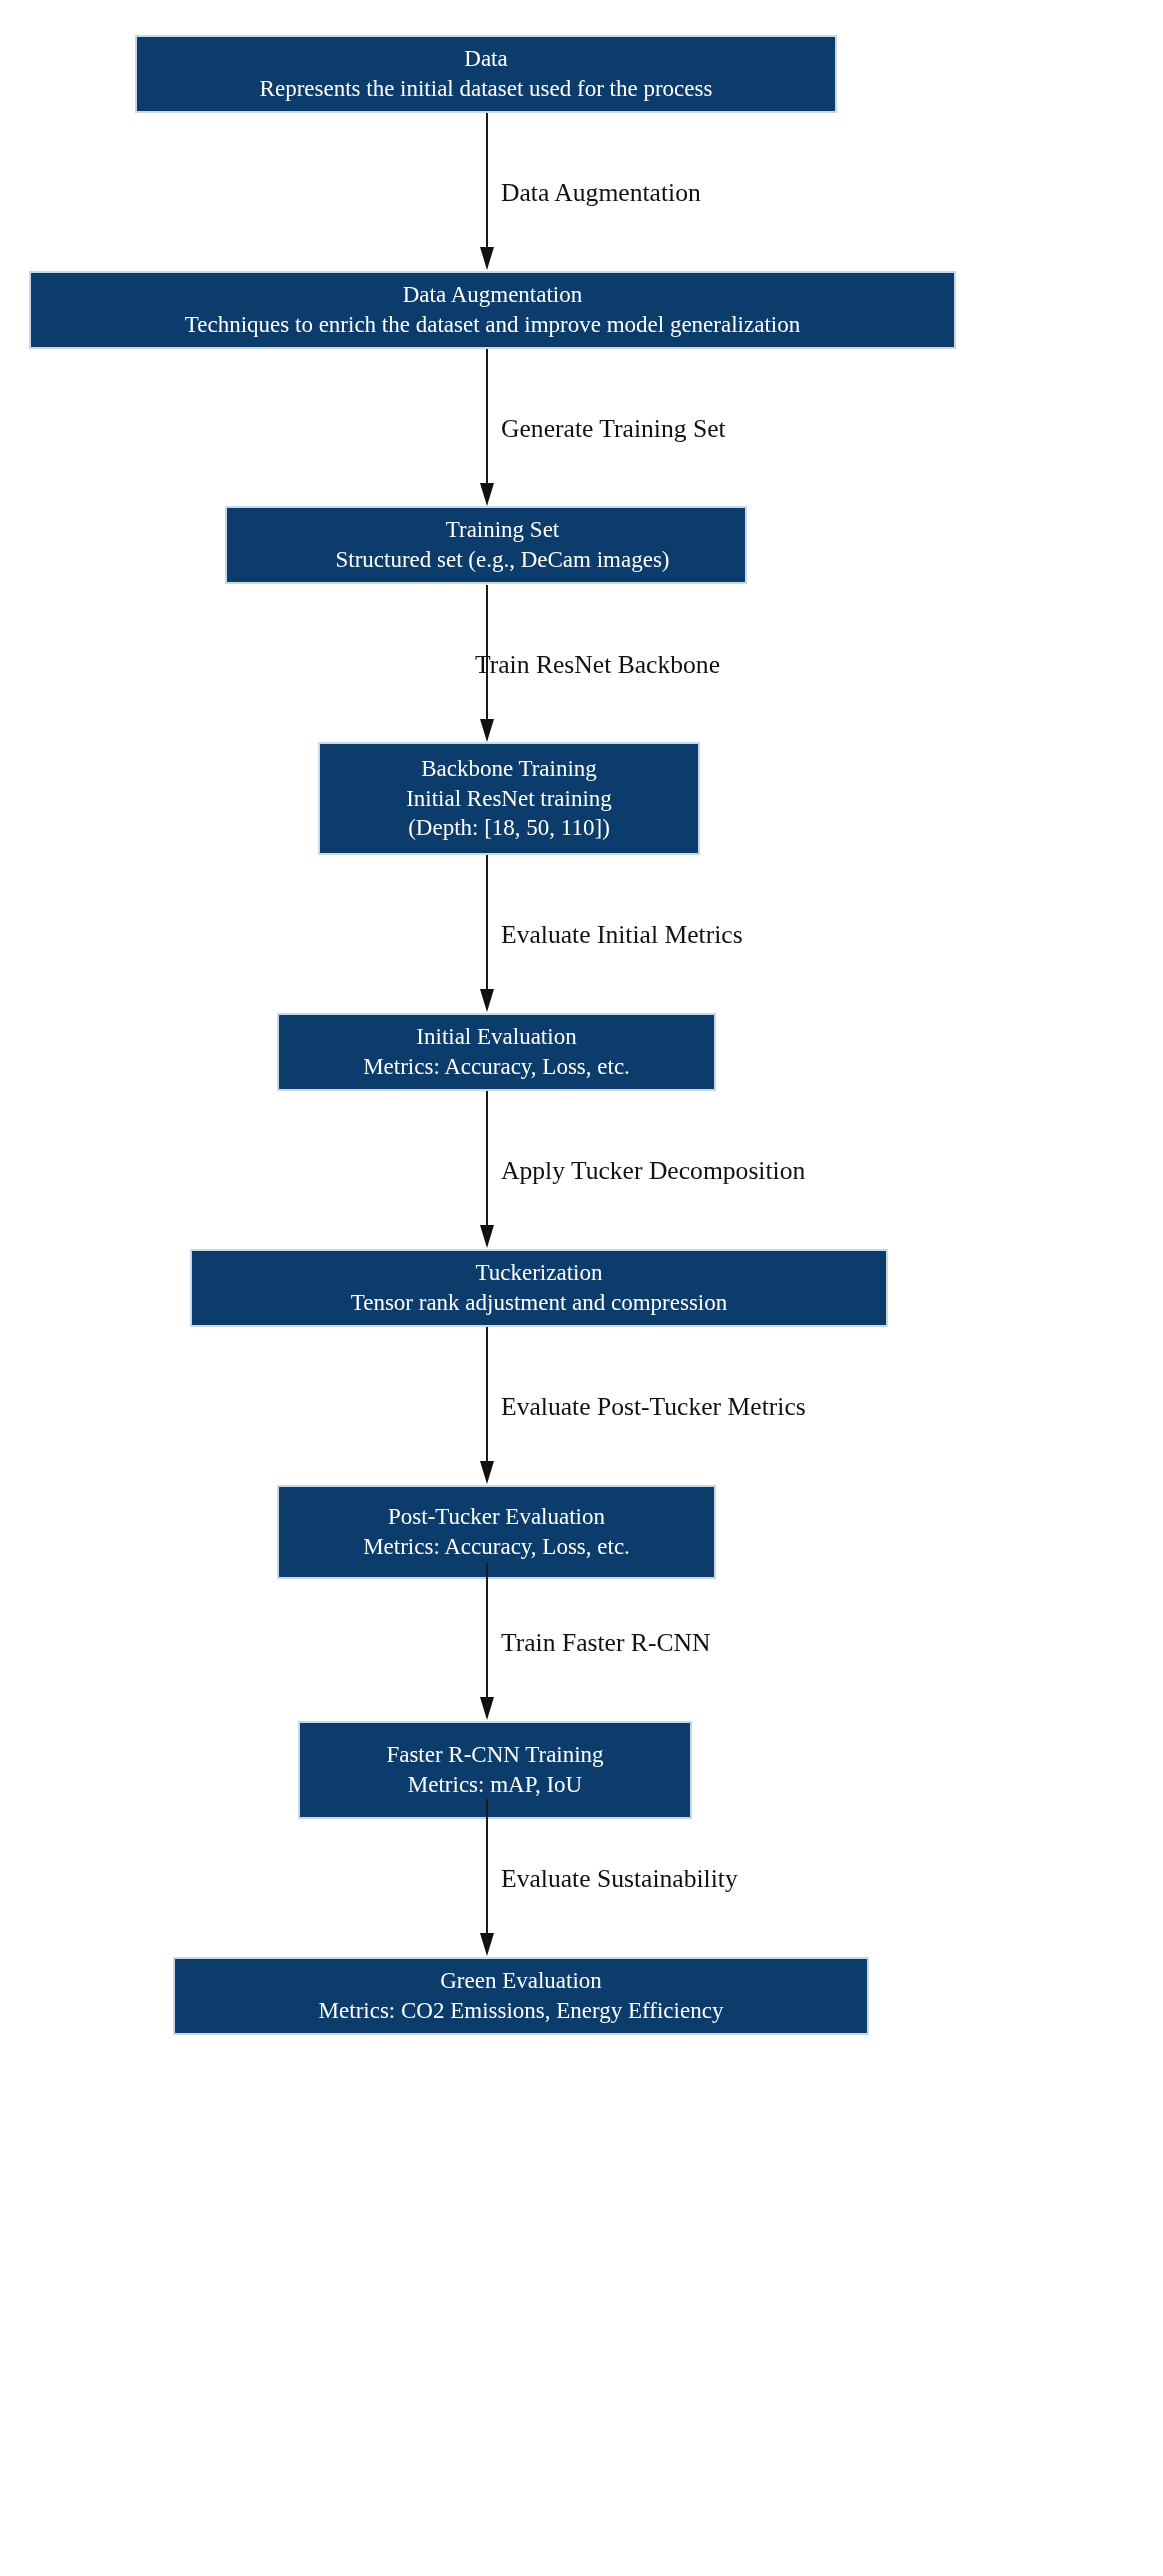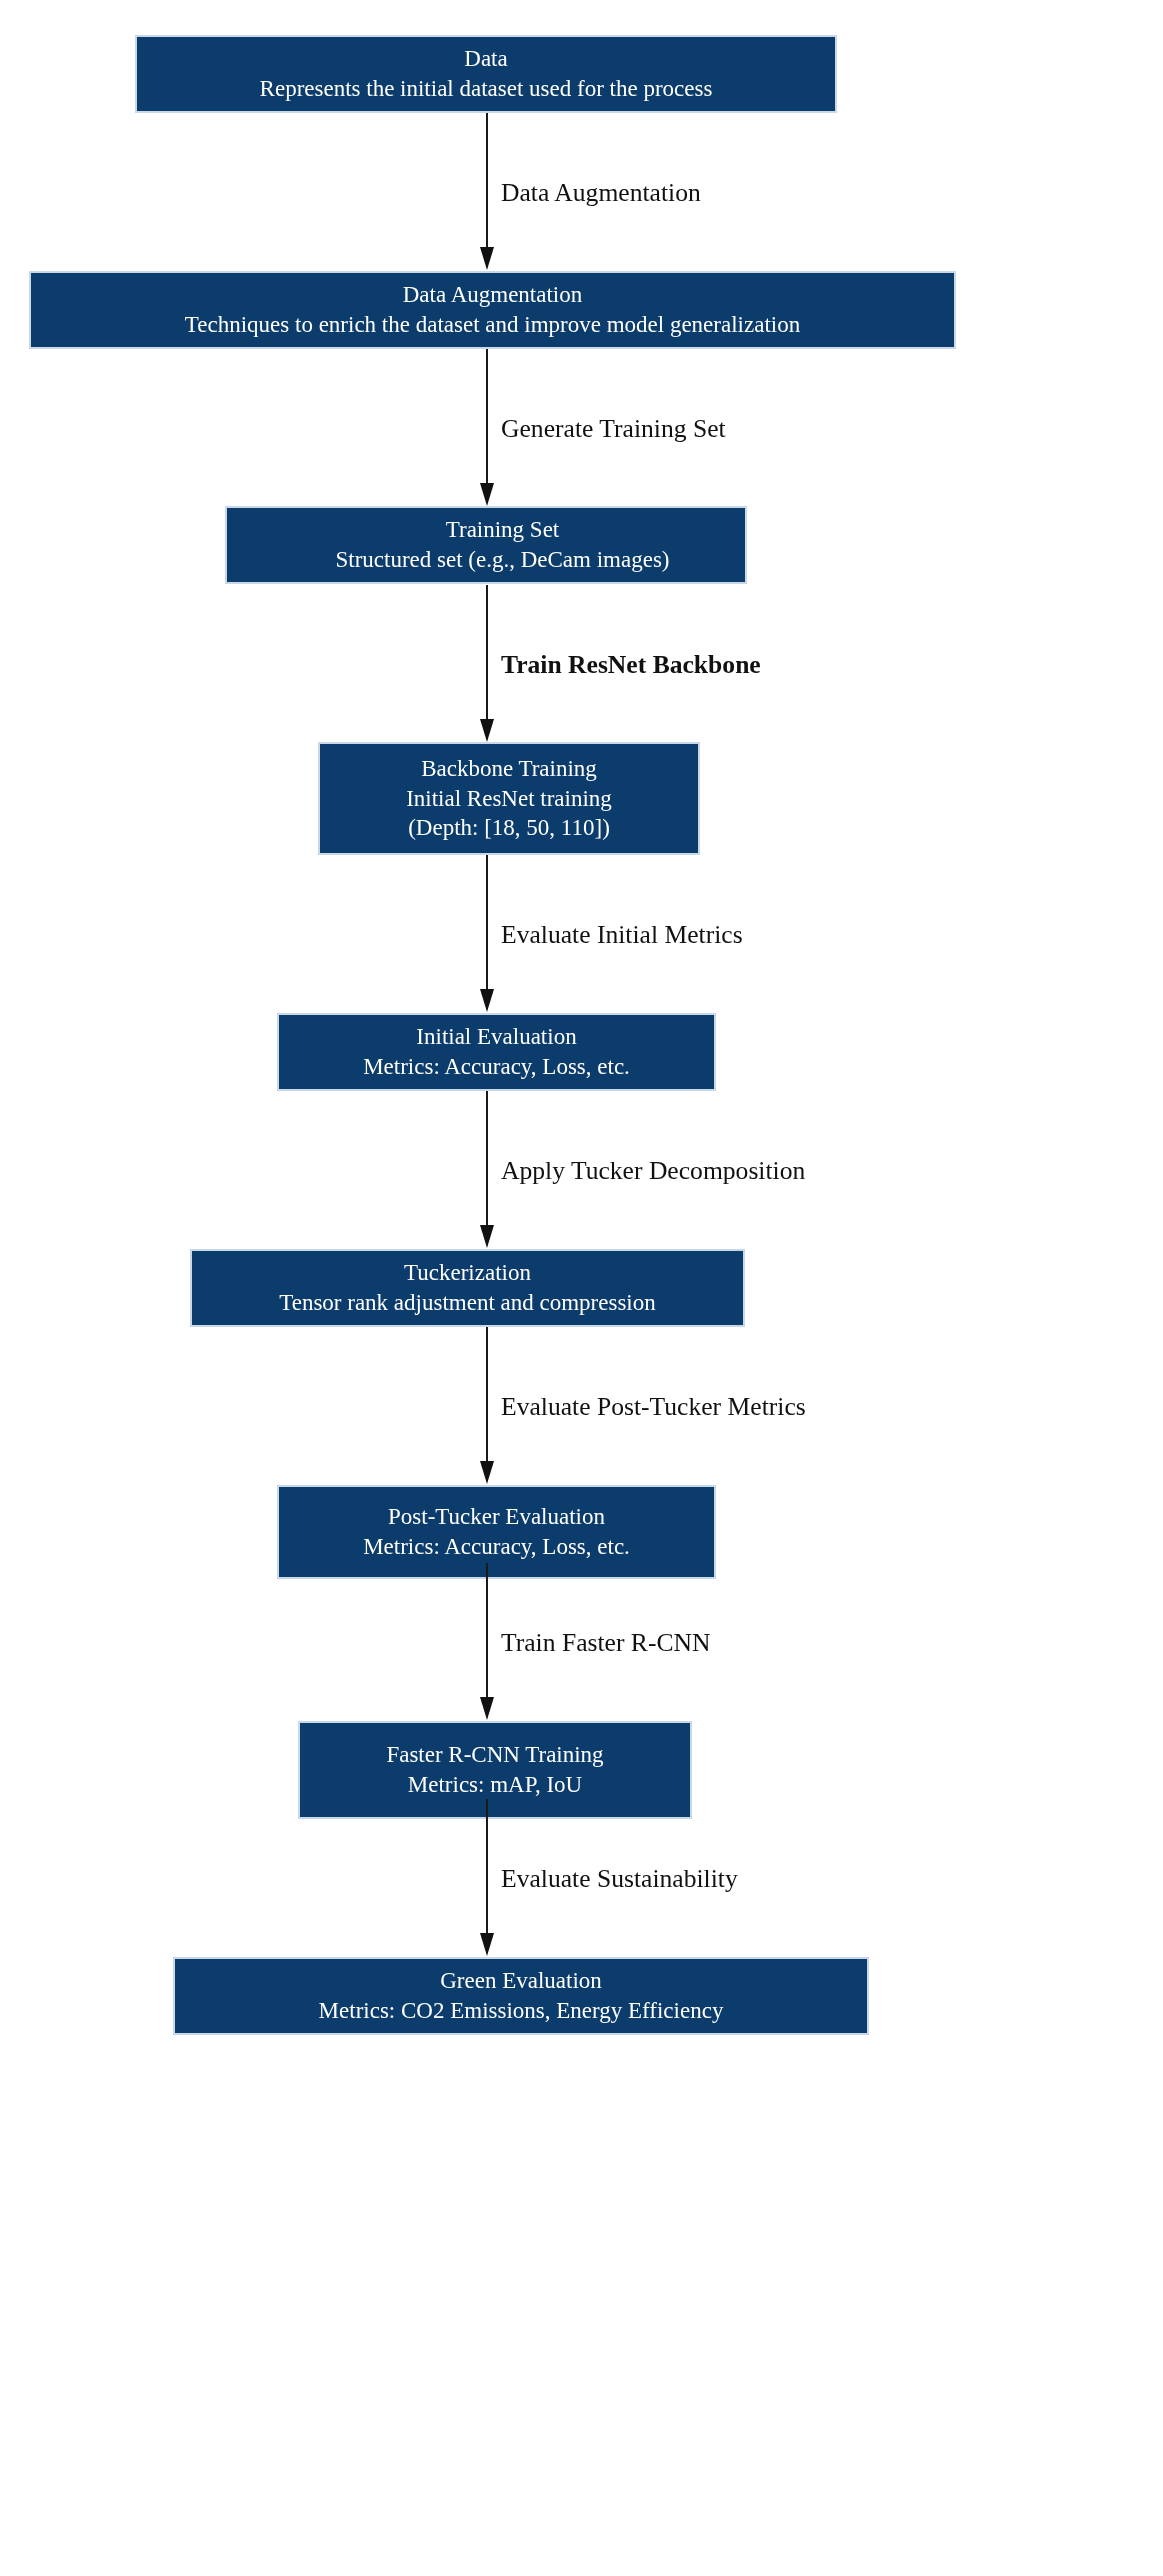--- a/index.html
+++ b/index.html
@@ -96,21 +96,21 @@
 
   <div class="node" style="left:225px; top:506px; width:522px; height:78px;padding-left:40px;">
     <span class="nline">Training Set</span>
     <span class="nline">Structured set (e.g., DeCam images)</span>
   </div>
 
   <div class="edge" style="left:486px; top:585px; width:2.1px; height:158px;">
     <div class="shaft" style="height:136px;"></div>
     <div class="head" style="top:134px;"></div>
   </div>
-  <div class="edge-label" style="left:501px; top:652px;font-weight:bold;">Train ResNet Backbone</div>
+  <div class="edge-label" style="left:475px; top:652px;">Train ResNet Backbone</div>
 
   <div class="node" style="left:318px; top:742px; width:382px; height:113px;">
     <span class="nline">Backbone Training</span>
     <span class="nline">Initial ResNet training</span>
     <span class="nline">(Depth: [18, 50, 110])</span>
   </div>
 
   <div class="edge" style="left:486px; top:855px; width:2.1px; height:158px;">
     <div class="shaft" style="height:136px;"></div>
     <div class="head" style="top:134px;"></div>
@@ -121,21 +121,21 @@
     <span class="nline">Initial Evaluation</span>
     <span class="nline">Metrics: Accuracy, Loss, etc.</span>
   </div>
 
   <div class="edge" style="left:486px; top:1091px; width:2.1px; height:158px;">
     <div class="shaft" style="height:136px;"></div>
     <div class="head" style="top:134px;"></div>
   </div>
   <div class="edge-label" style="left:501px; top:1158px;">Apply Tucker Decomposition</div>
 
-  <div class="node" style="left:190px; top:1249px; width:555px; height:78px;">
+  <div class="node" style="left:190px; top:1249px; width:698px; height:78px;">
     <span class="nline">Tuckerization</span>
     <span class="nline">Tensor rank adjustment and compression</span>
   </div>
 
   <div class="edge" style="left:486px; top:1327px; width:2.1px; height:158px;">
     <div class="shaft" style="height:136px;"></div>
     <div class="head" style="top:134px;"></div>
   </div>
   <div class="edge-label" style="left:501px; top:1394px;">Evaluate Post-Tucker Metrics</div>
 

